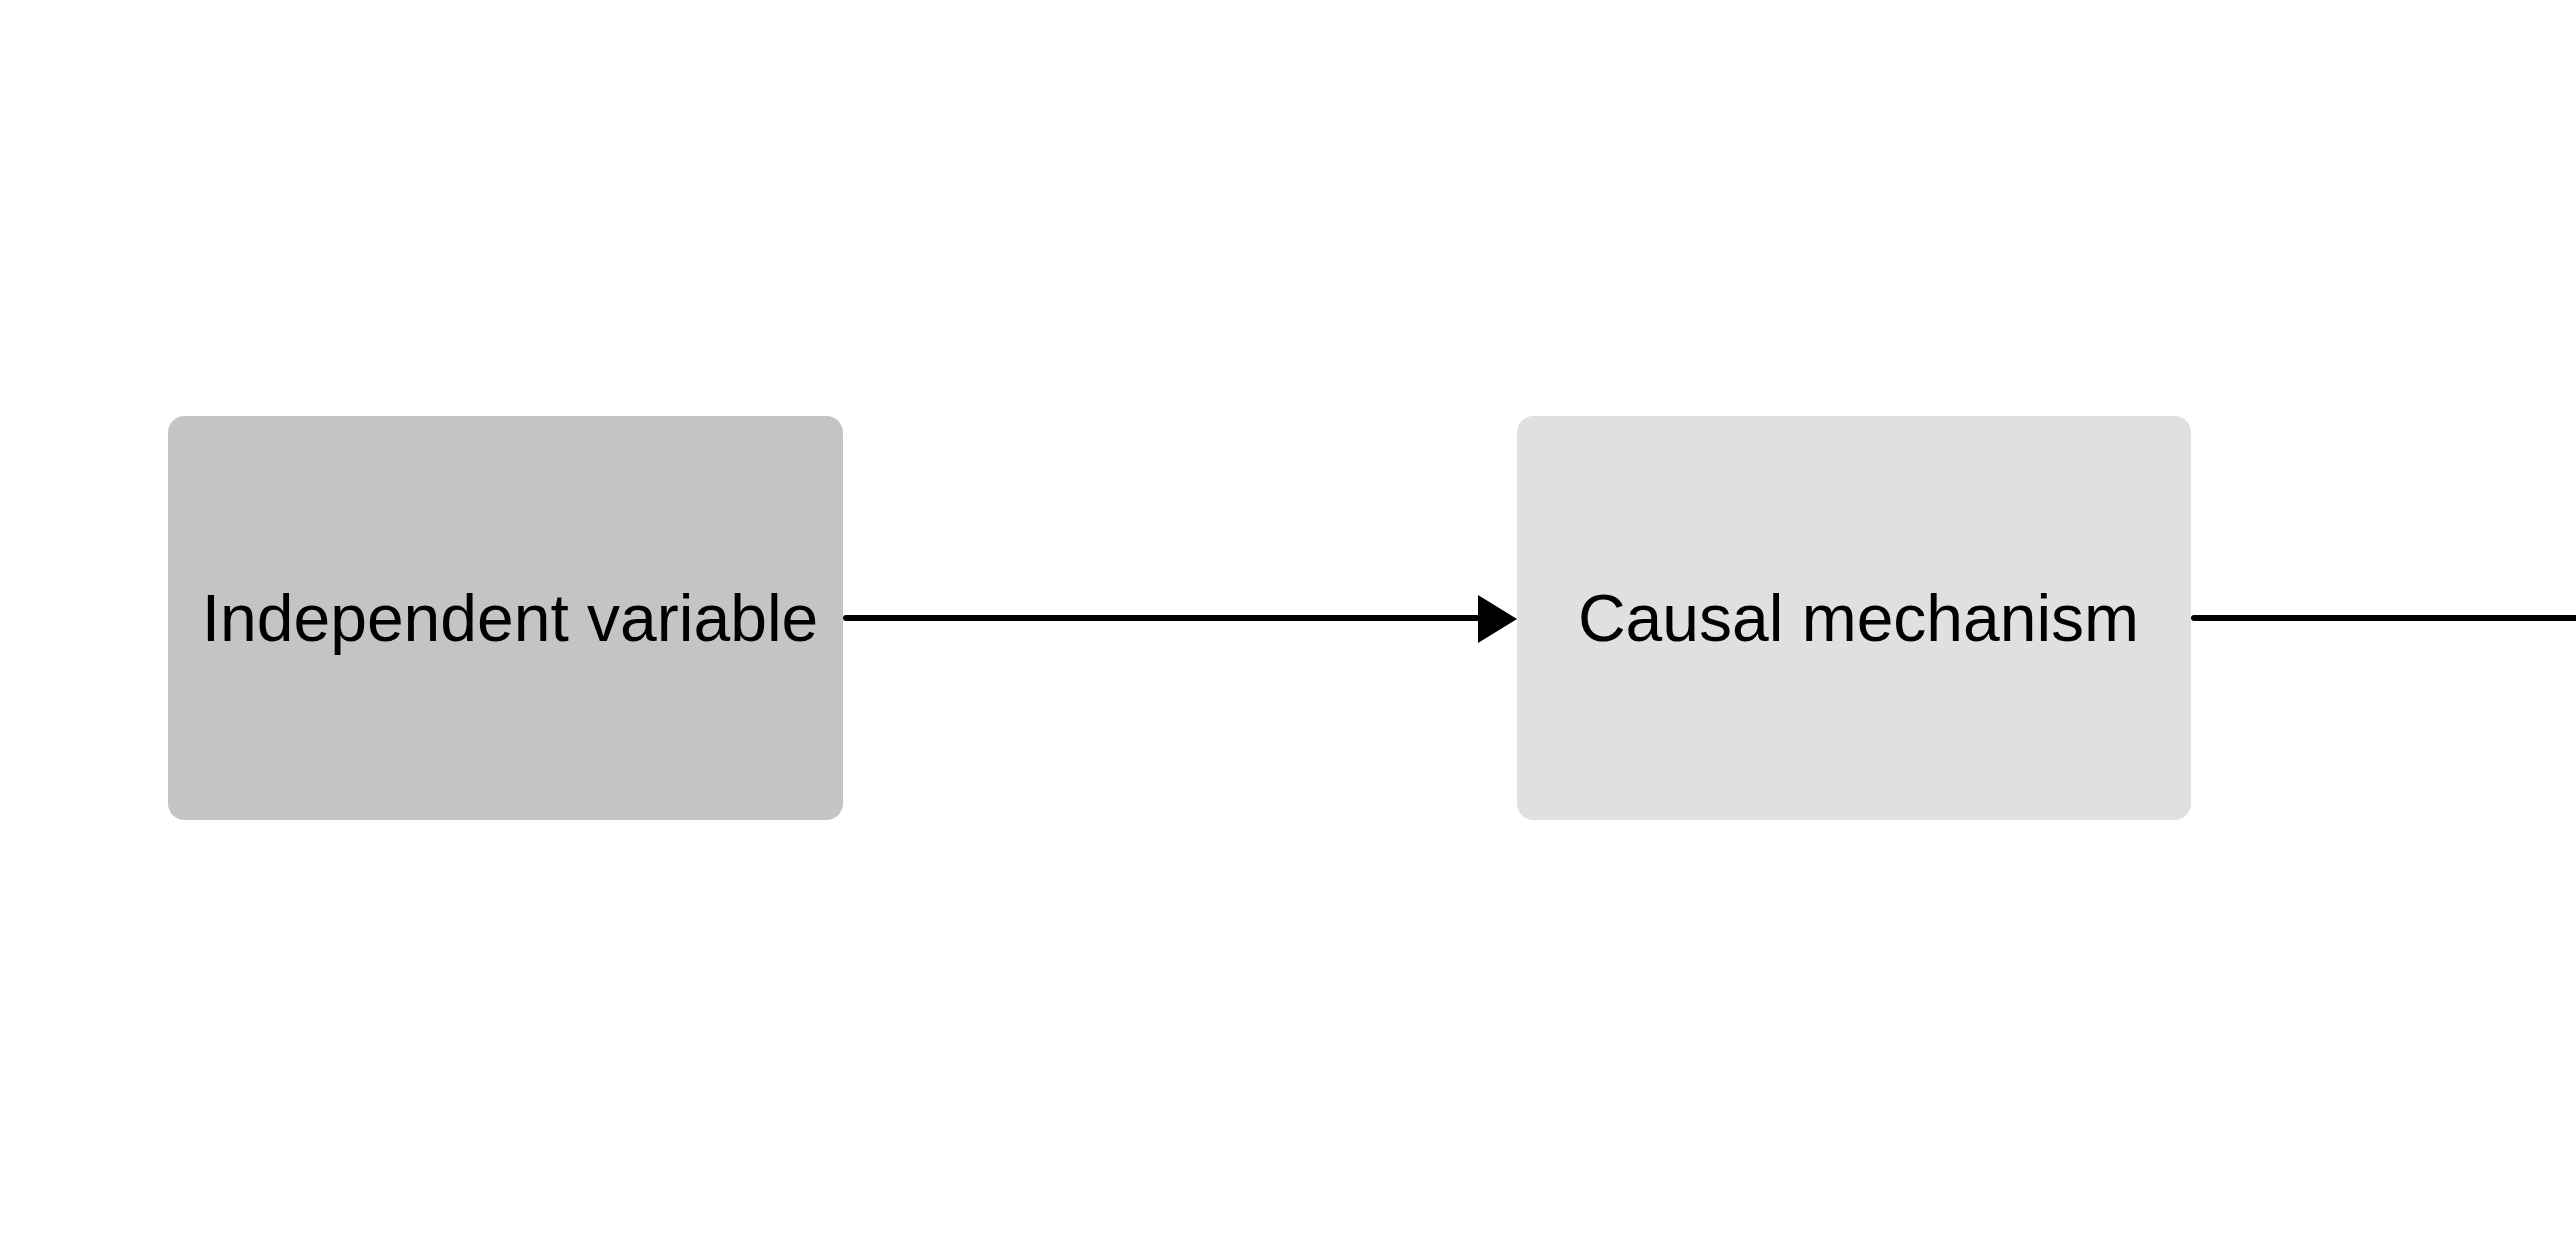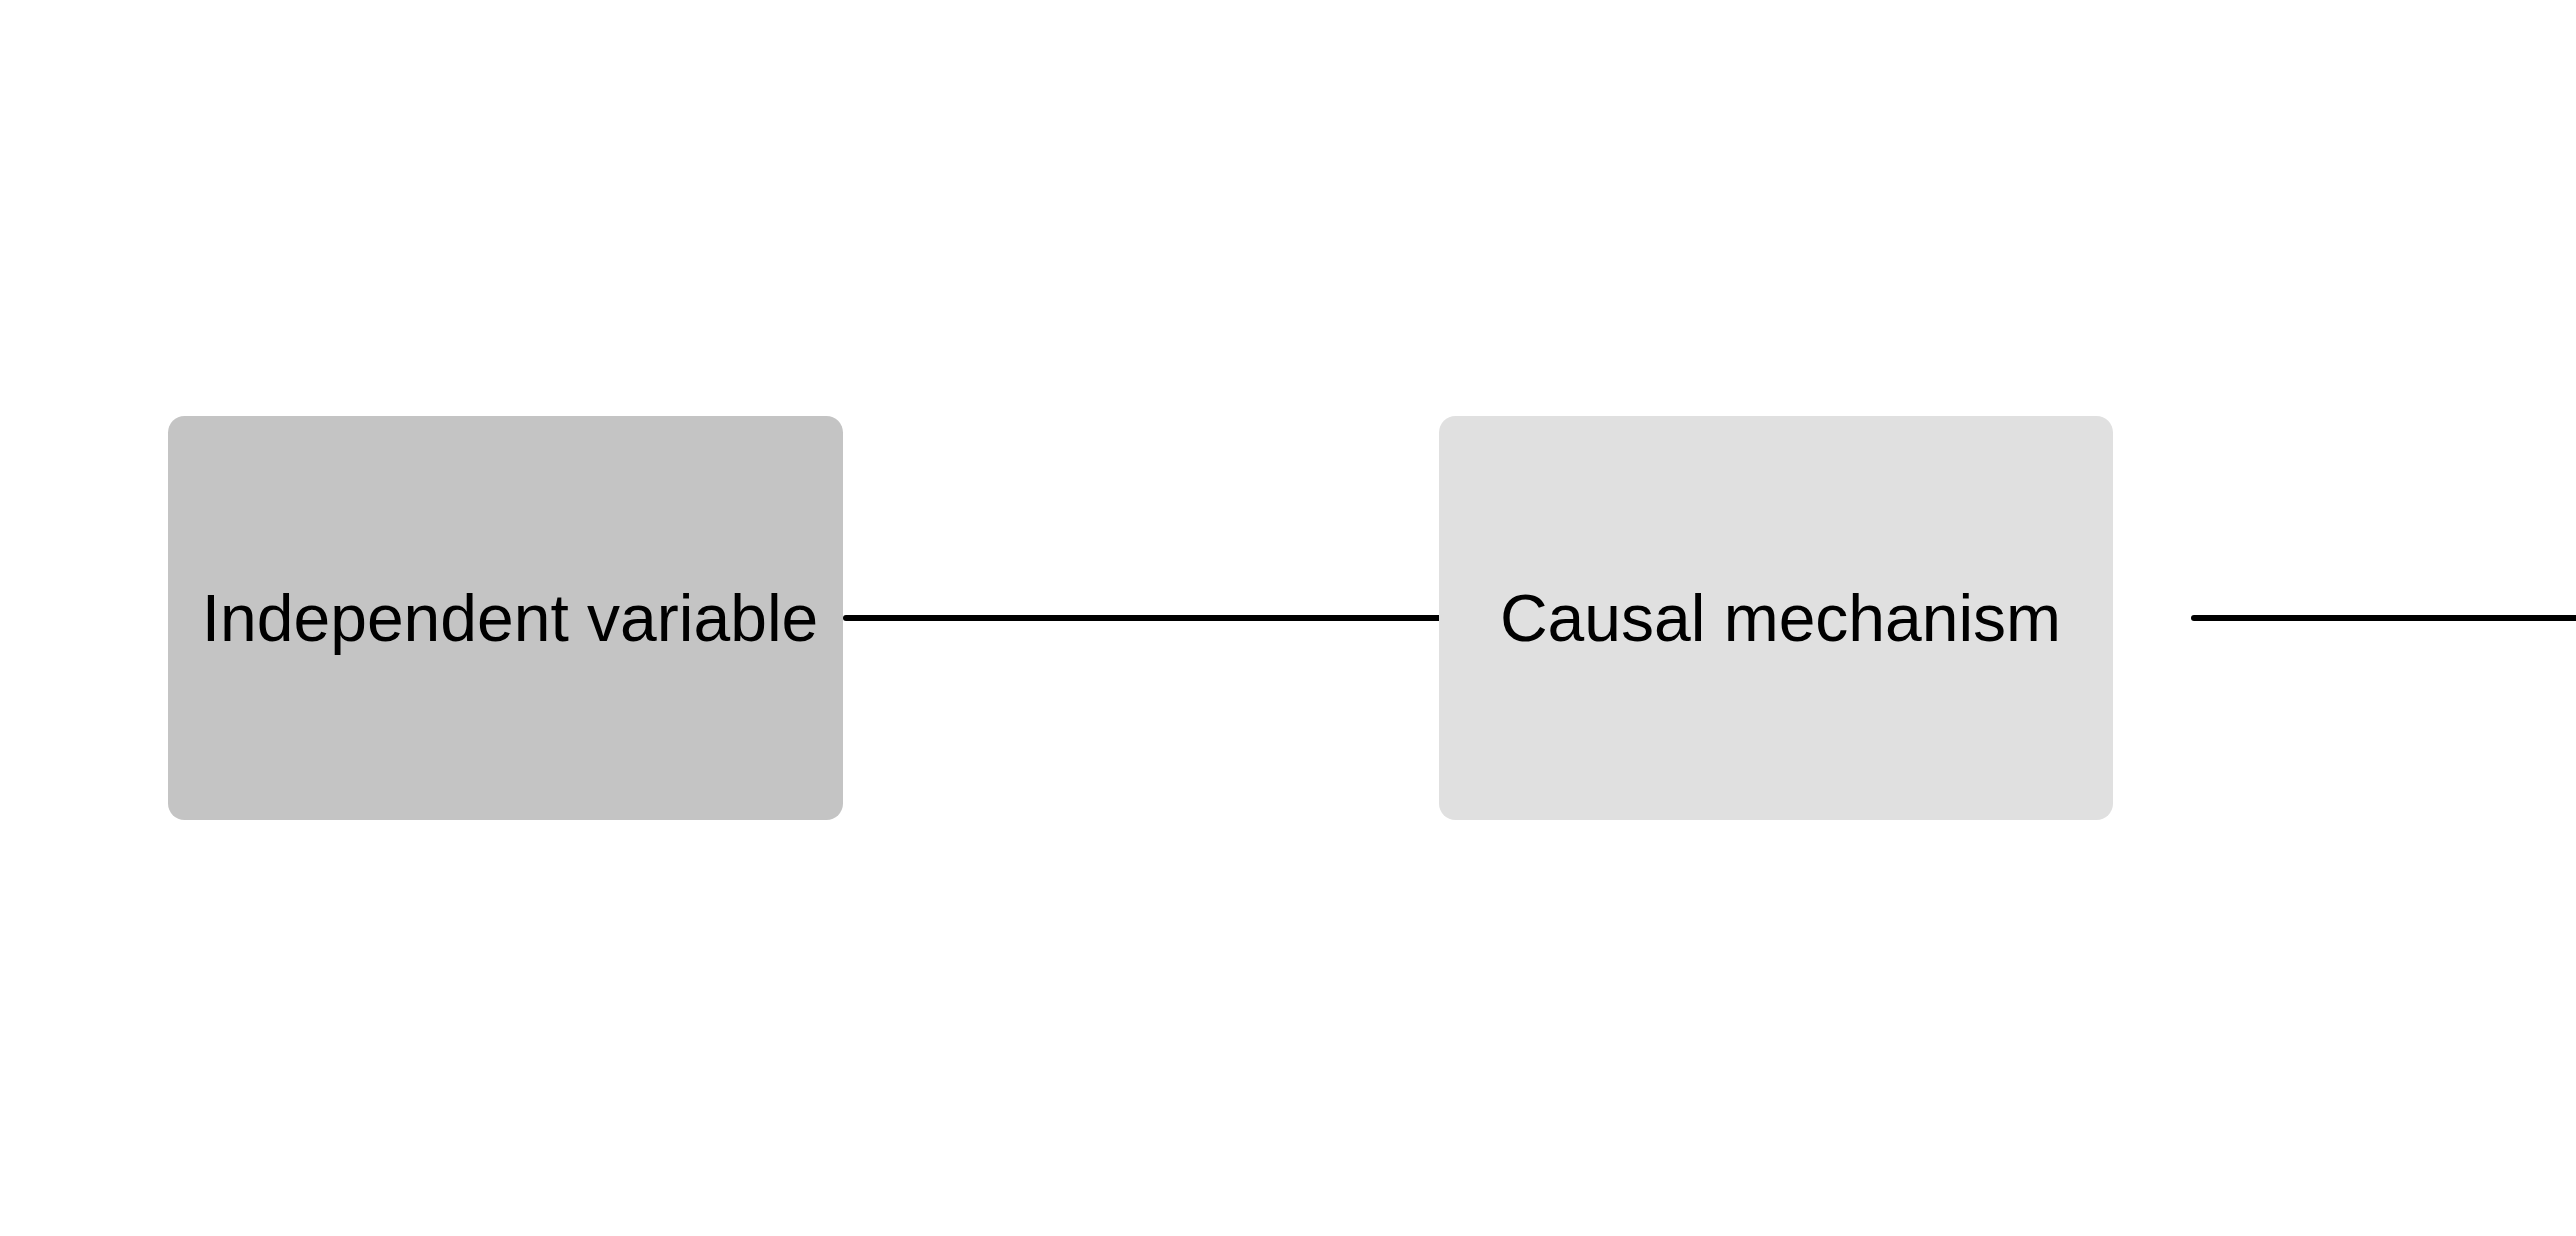--- a/index.html
+++ b/index.html
@@ -26,21 +26,21 @@
   }
   .node .label {
     font-size: 66px;
     line-height: 1;
     color: #000000;
     white-space: nowrap;
     text-align: left;
     margin-left: 9px;
   }
   .node-independent { left: 168px;  width: 675px; }
-  .node-mechanism   { left: 1439px; width: 674px; }
+  .node-mechanism   { left: 1517px; width: 674px; }
 
   .edge-line {
     position: absolute;
     top: 615px;
     height: 6.2px;
     background: #000000;
     border-radius: 3.1px;
   }
   .edge-line-1 { left: 843px; width: 639px; }
   .edge-line-2 { left: 2191px; width: 639px; }

